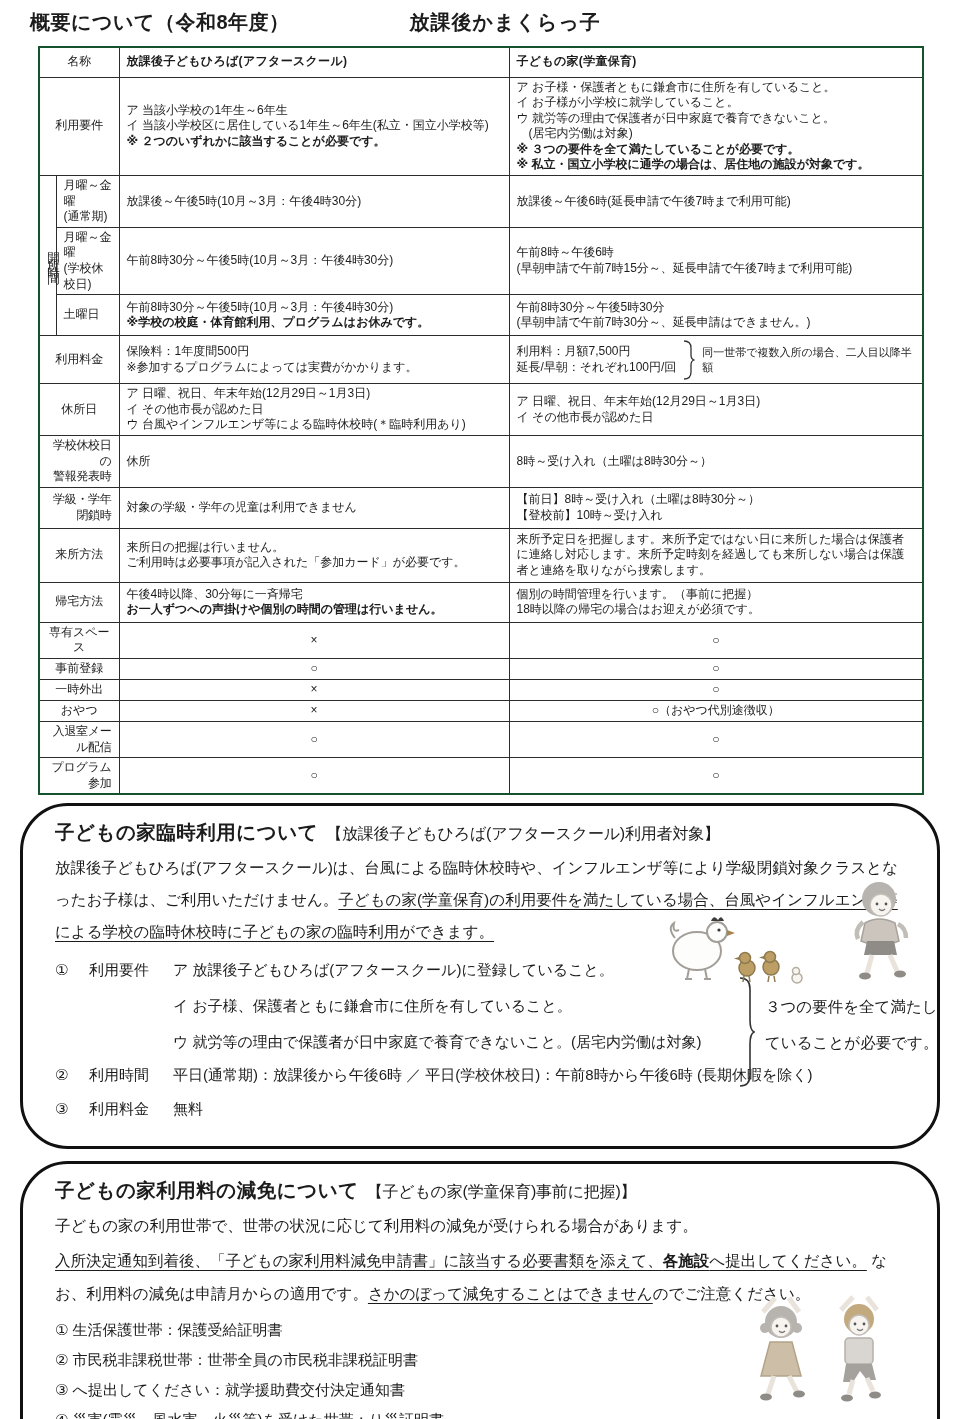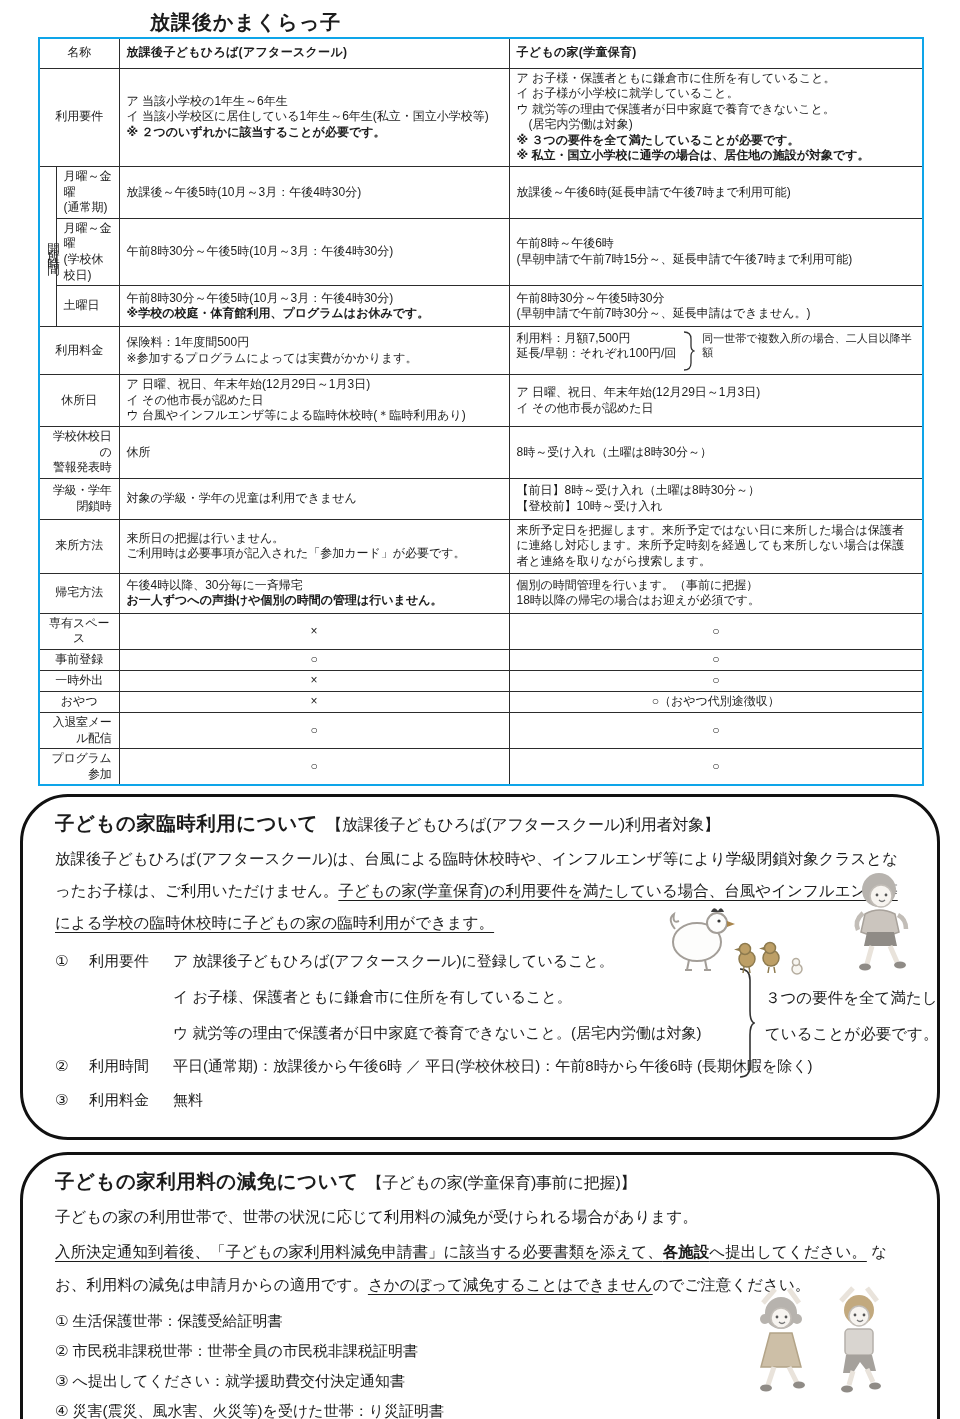--- a/index.html
+++ b/index.html
@@ -15,37 +15,37 @@
   .ul { text-decoration:underline; text-underline-offset:4px; text-decoration-thickness:1.3px; }
 
   
   .titlebar { display:flex; align-items:baseline; padding:9px 0 0 30px; }
   .title-left  { font-size:20px; font-weight:bold; letter-spacing:0.5px; }
   .title-right { font-size:20px; font-weight:bold; letter-spacing:1px; margin-left:120px; }
 
   
   table.main {
     border-collapse:collapse; table-layout:fixed;
-    margin:1px 0 0 38px; width:884px;
-    border:2px solid #0ea5e9;
+    margin:10px 0 0 38px; width:884px;
+    border:2px solid #14532d;
   }
   table.main td { border:1px solid #2c2c2c; font-size:12px; line-height:1.3; padding:2px 7px; vertical-align:middle; }
   td.lbl  { text-align:center; padding:2px 2px; font-size:12px; }
   td.lbl-sm { text-align:right; padding:2px 1px; font-size:10.5px; letter-spacing:-0.3px; }
   td.colhead { text-align:left; font-weight:bold; font-size:15px; letter-spacing:0.3px; }
   td.vcell { padding:0; }
   .vtext {
     writing-mode:vertical-rl; text-orientation:upright;
     font-size:12.5px; letter-spacing:7px; margin:0 auto; line-height:1;
   }
   td.sub { font-size:10.5px; text-align:left; padding:2px 1px; line-height:1.25; }
   td.mark { text-align:center; font-size:13px; padding:1px; }
   .h30{height:30px;} .h98{height:98px;} .h35{height:35px;} .h41{height:41px;}
   .h48{height:48px;} .h47{height:47px;} .h40{height:40px;} .h54{height:54px;} .h21{height:21px;}
-  .feecell { display:flex; align-items:flex-start; gap:7px; }
+  .feecell { display:flex; align-items:center; gap:7px; }
   .feecell .feetext { flex:none; }
   .feecell .feenote { font-size:11px; line-height:1.3; flex:1; }
   .brace-sm { flex:none; }
 
   
   .roundbox {
     position:relative; margin:8px 20px 0 20px;
     border:3px solid #111; border-radius:48px;
     padding:13px 30px 8px 32px; height:346px; overflow:hidden;
   }
@@ -70,20 +70,21 @@
   .box2-kids { left:718px; top:128px; }
 
   .box2-line1 { font-size:15.5px; margin-top:10px; line-height:1.6; }
   .box2-line2 { font-size:15.5px; margin-top:6px; line-height:2.1; max-width:885px; }
   .box2-item { font-size:15px; margin-top:11px; }
 </style>
 </head>
 <body>
 
 <div class="titlebar">
+  <span class="title-left">概要について（令和8年度）</span>
   <span class="title-right">放課後かまくらっ子</span>
 </div>
 
 <table class="main">
   <colgroup>
       <col style="width:17px">
       <col style="width:63px">
       <col style="width:390px">
       <col style="width:414px">
     </colgroup>

